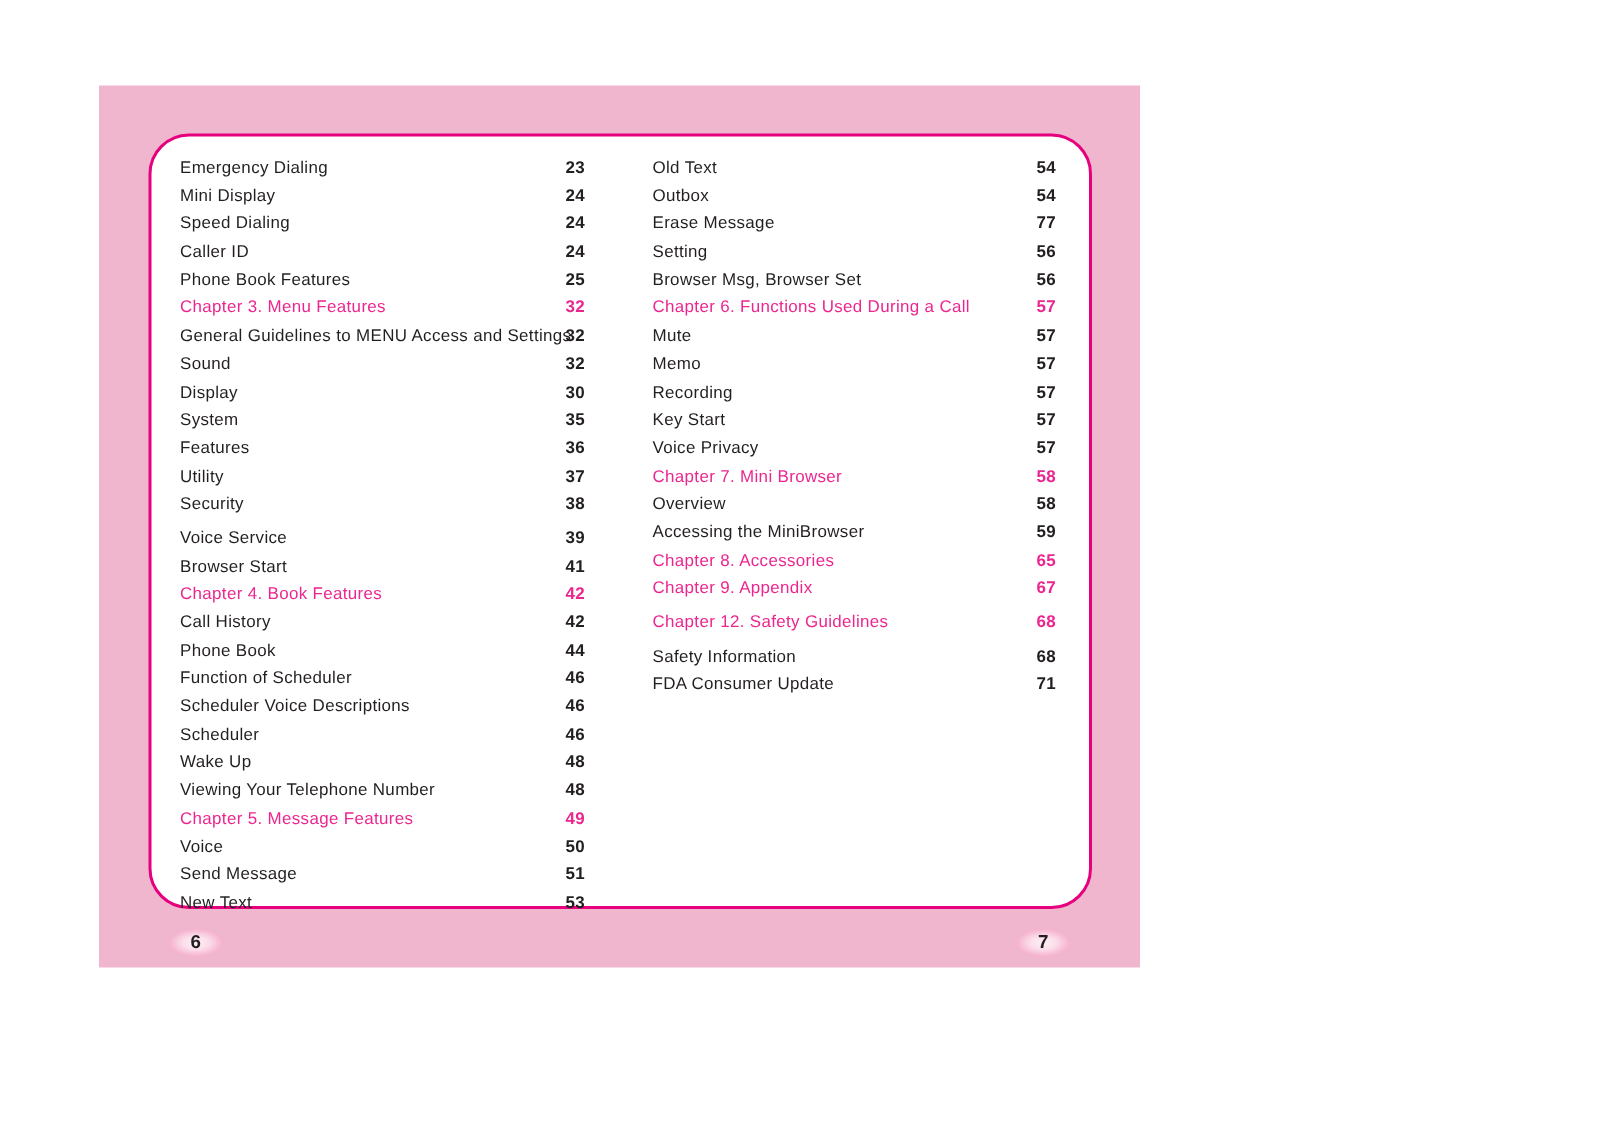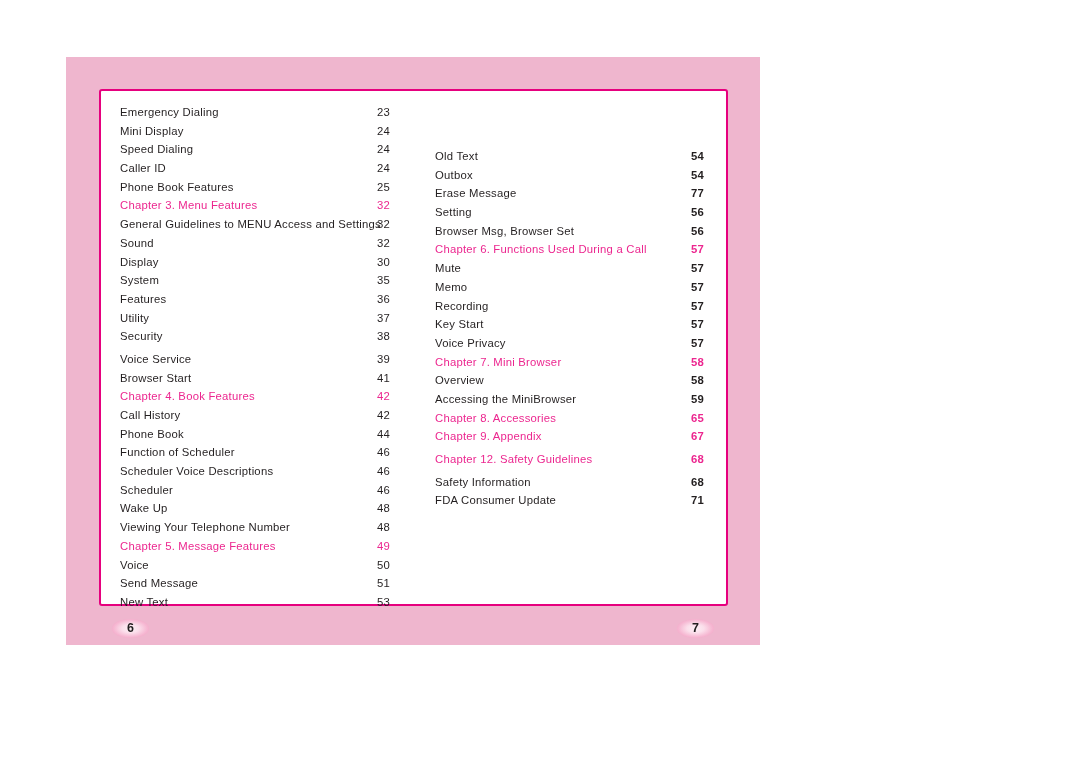--- a/index.html
+++ b/index.html
@@ -28,31 +28,31 @@
 
   
   #content-card {
     position: absolute;
     left: 33px;   
     top: 32px;    
     width: 629px; 
     height: 517px;
     background: #ffffff;
     border: 2.5px solid #e6007e;
-    border-radius: 3px;
+    border-radius: 27px;
     box-sizing: border-box;
   }
 
   
   .toc-column {
     position: absolute;
     top: 12px;
   }
   #toc-column-left  { left: 19px;  width: 292px; }
-  #toc-column-right { left: 334px; width: 287px; margin-top: 44px; }
+  #toc-column-right { left: 334px; width: 287px; }
 
   .toc-entry {
     position: relative;
     height: 18.7px;
     line-height: 18.7px;
     white-space: nowrap;
   }
   .toc-entry .entry-title {
     position: absolute;
     left: 0;
@@ -61,21 +61,21 @@
     color: #231f20;
     letter-spacing: 0.02em;
   }
   .toc-entry .entry-page {
     position: absolute;
     top: 0;
     font-size: 11.3px;
     color: #231f20;
     letter-spacing: 0.02em;
   }
-  #toc-column-left  .entry-page { left: 257px; }
+  #toc-column-left  .entry-page { left: 257px; font-weight: bold; }
   #toc-column-right .entry-page { left: 256px; font-weight: bold; }
 
   
   .toc-entry.is-chapter .entry-title,
   .toc-entry.is-chapter .entry-page {
     color: #ec268f;
   }
 
   
   .toc-entry.gap-before { margin-top: 4px; text-align: center; }

